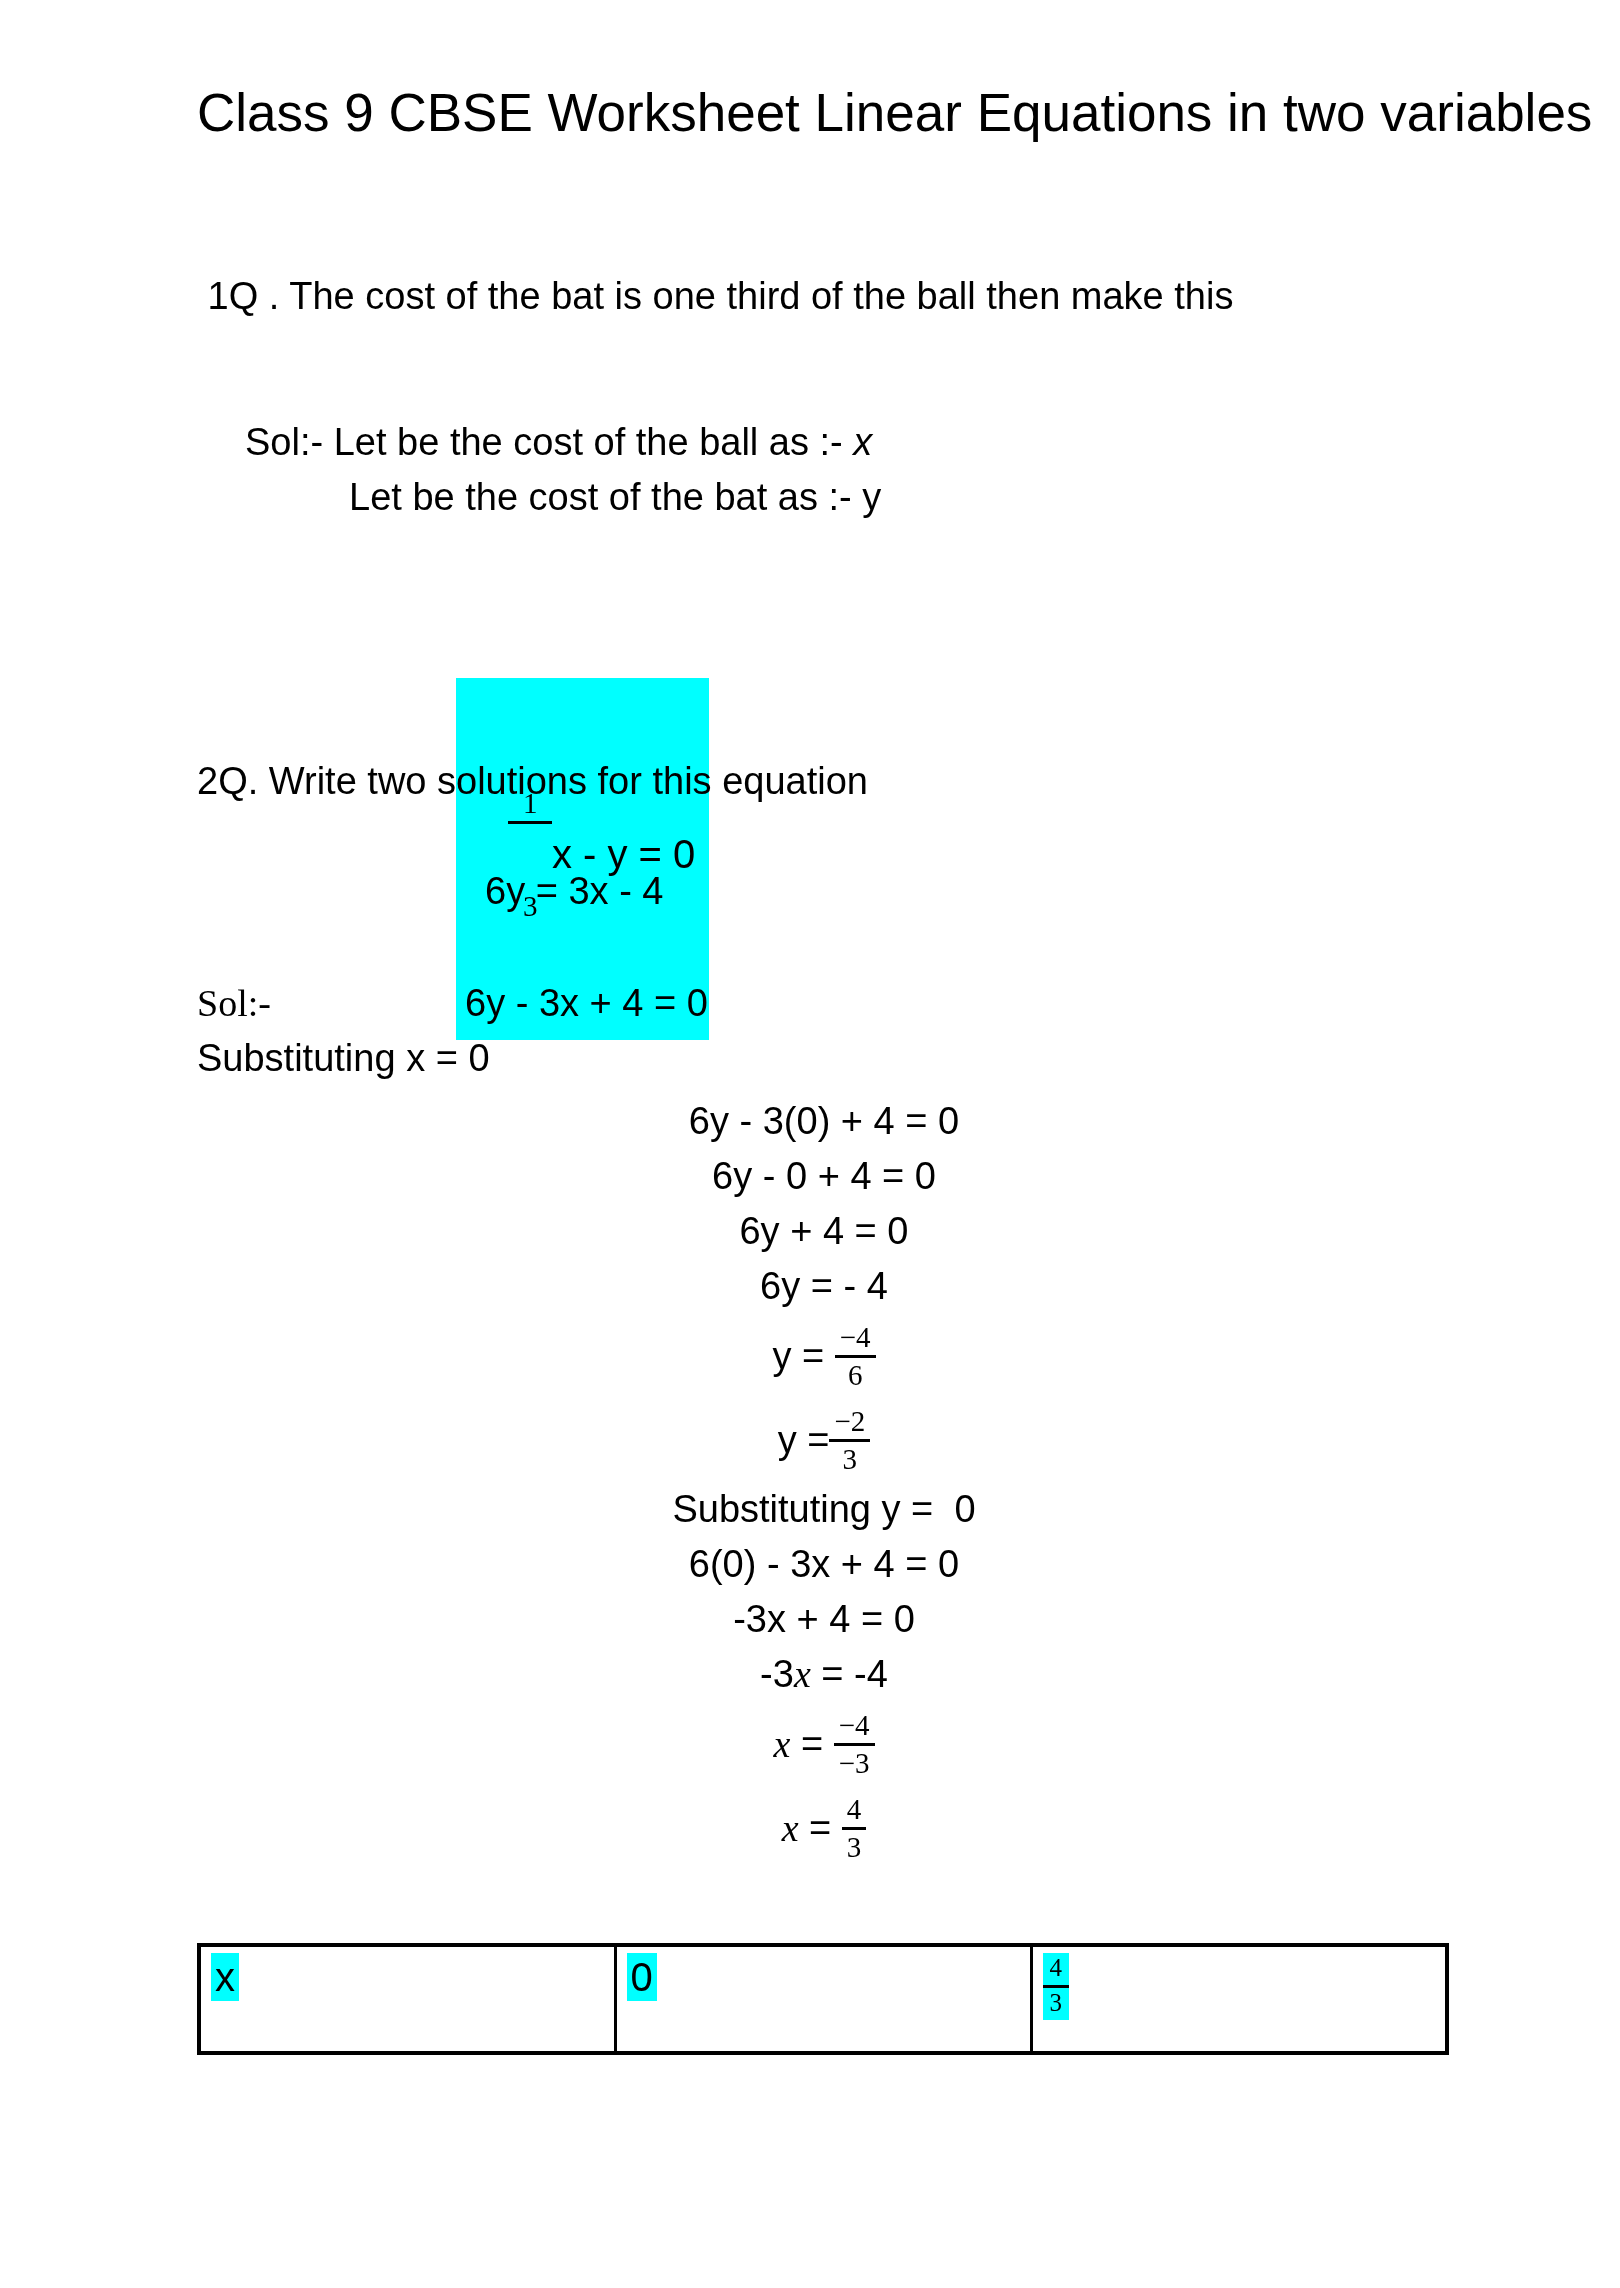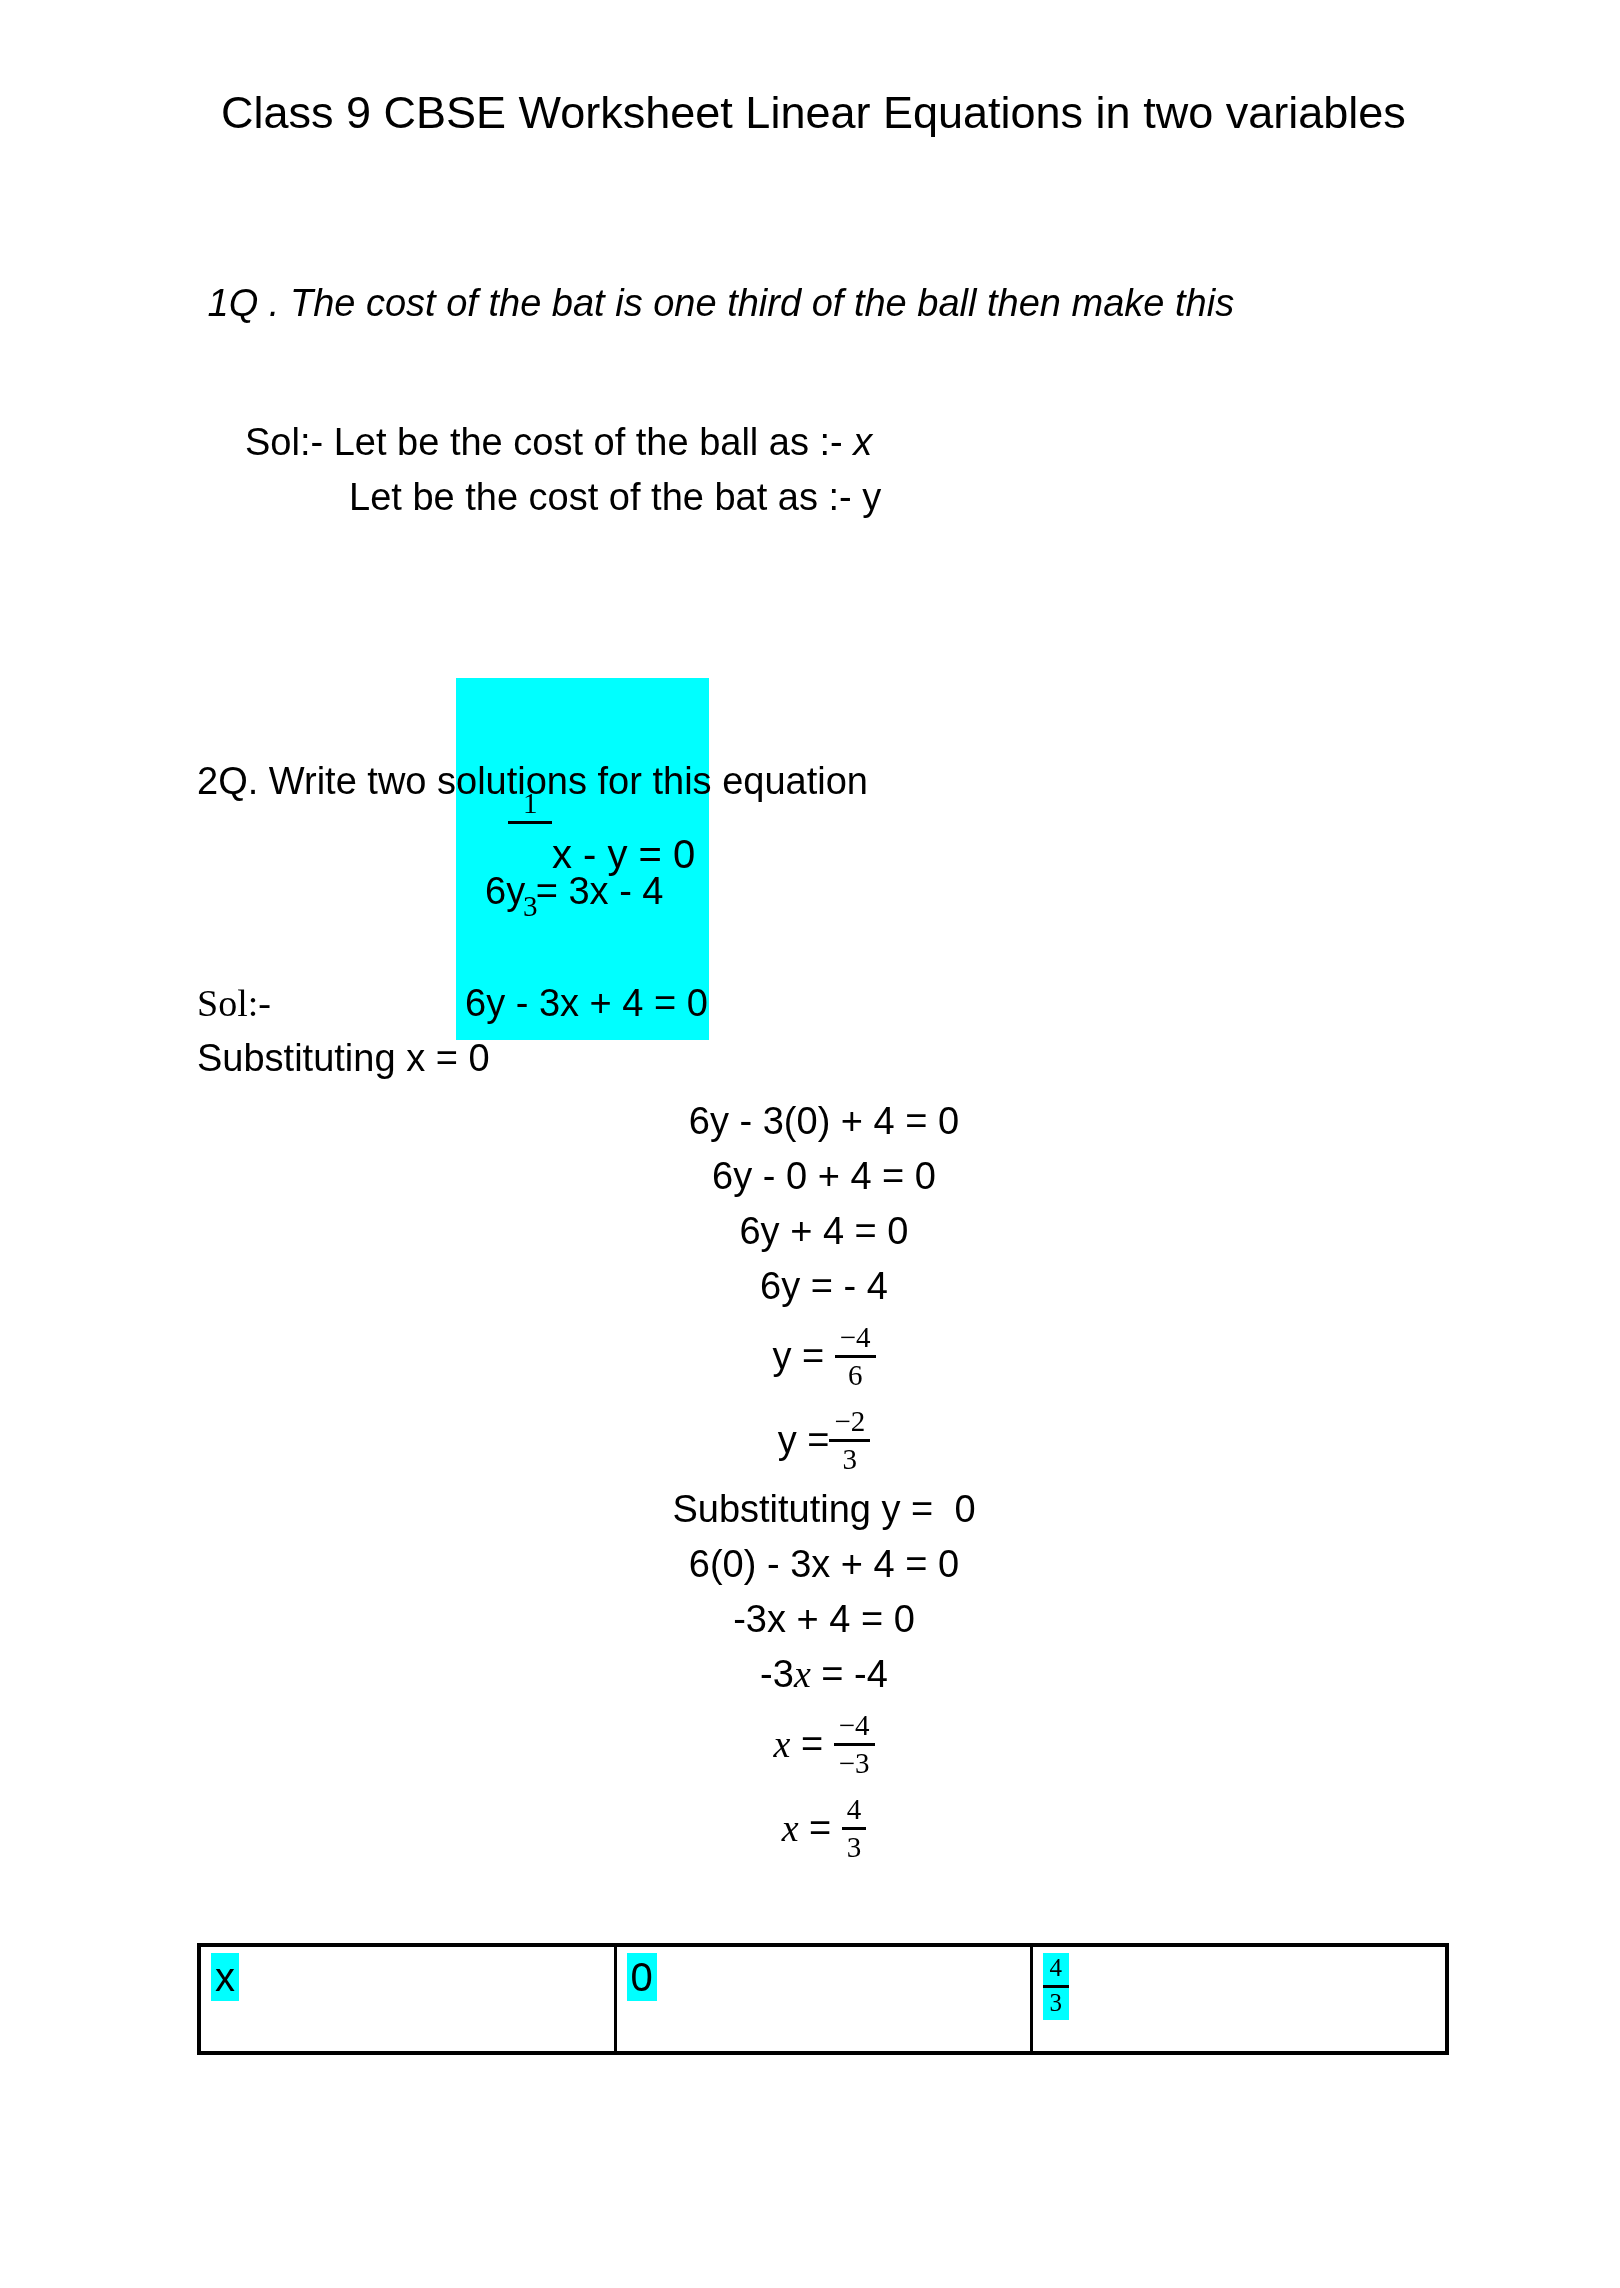--- a/index.html
+++ b/index.html
@@ -12,24 +12,23 @@
     font-family: "Liberation Sans", sans-serif;
     overflow: hidden;
   }
   .abs { position: absolute; }
   .line {
     font-size: 38px;
     line-height: 55px;
     white-space: pre;
   }
   .title-text {
-    font-size: 45px;
+    font-size: 53px;
     line-height: 55px;
     white-space: pre;
-    margin-left: 24px;
   }
   .eqline { font-size: 40px; white-space: pre; }
   .hl { background: #00ffff; }
   
   .frac {
     display: inline-block;
     vertical-align: middle;
     text-align: center;
     font-family: "Liberation Serif", serif;
     font-size: 29px;
@@ -77,21 +76,21 @@
   .cell-frac .fnum { display: block; border-bottom: 3px solid #000; padding: 1px 7px 2px; }
   .cell-frac .fden { display: block; padding: 1px 7px 2px; }
 </style>
 </head>
 <body>
 
 <div class="page">
 
   <div class="abs title-text" style="left:197px; top:85px;">Class 9 CBSE Worksheet Linear Equations in two variables</div>
 
-  <div class="abs" style="left:197px; top:276px;font-style:italic;">
+  <div class="abs" style="left:197px; top:269px;">
     <div class="line"> 1Q . The cost of the bat is one third of the ball then make this</div>
   </div>
 
   <div class="abs" style="left:197px; top:415px;margin-left:48px;">
     <div class="line"><span>Sol:- Let be the cost of the ball as :- </span><span class="svar">x</span></div>
     <div class="line" style="padding-left:104px;">Let be the cost of the bat as :- y</div>
   </div>
 
   <div class="abs eqline" style="left:468px; top:598px;">
     <span class="frac">

